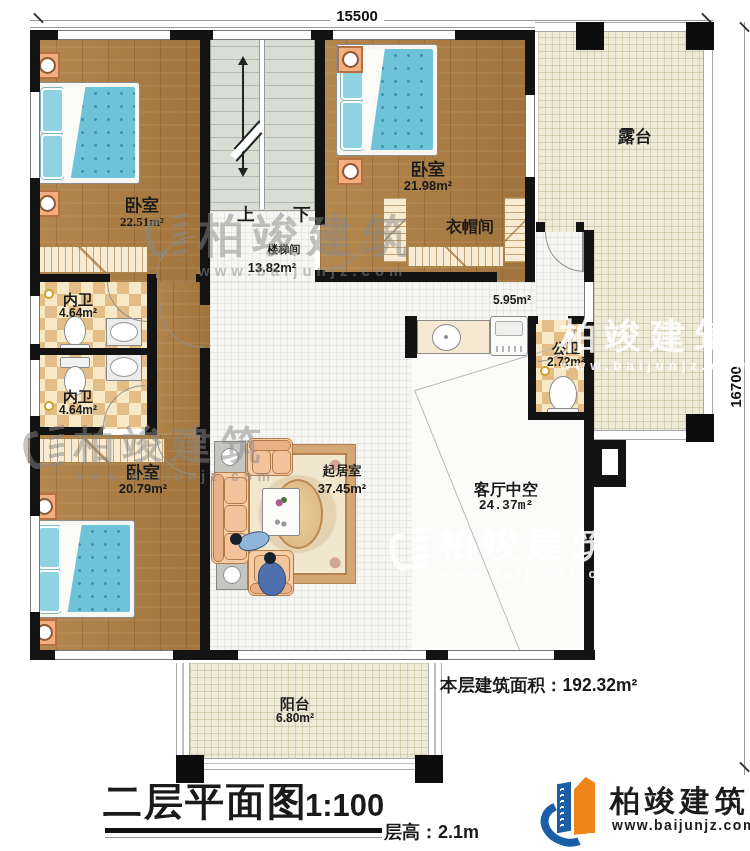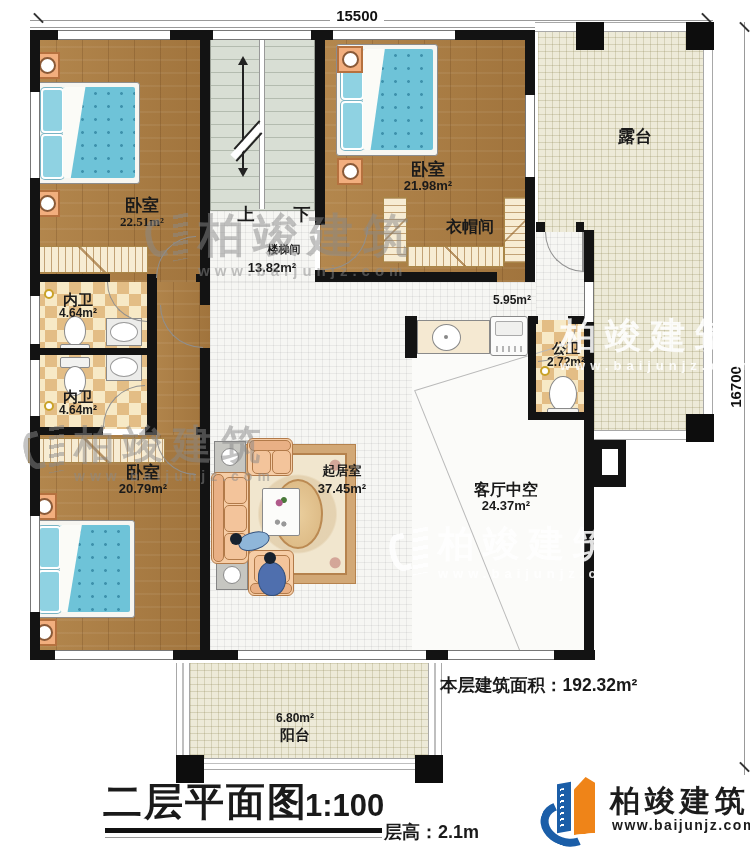--- a/index.html
+++ b/index.html
@@ -384,22 +384,22 @@
   <div class="lbl" style="left:43px;top:389px;width:70px;font-size:15px;">内卫</div>
   <div class="lbl" style="left:43px;top:404px;width:70px;font-size:12px;">4.64m²</div>
   <div class="lbl" style="left:478px;top:294px;width:68px;font-size:12px;">5.95m²</div>
   <div class="lbl" style="left:538px;top:341px;width:56px;font-size:14px;">公卫</div>
   <div class="lbl" style="left:536px;top:356px;width:60px;font-size:12px;">2.72m²</div>
   <div class="lbl" style="left:93px;top:464px;width:100px;font-size:17px;">卧室</div>
   <div class="lbl" style="left:93px;top:482px;width:100px;font-size:13px;">20.79m²</div>
   <div class="lbl" style="left:287px;top:464px;width:110px;font-size:13px;">起居室</div>
   <div class="lbl" style="left:287px;top:482px;width:110px;font-size:13px;">37.45m²</div>
   <div class="lbl" style="left:451px;top:482px;width:110px;font-size:16px;">客厅中空</div>
-  <div class="lbl" style="left:451px;top:499px;width:110px;font-size:13px;">24.37m²</div>
-  <div class="lbl" style="left:263px;top:728px;width:64px;font-size:15px;font-family:Liberation Serif, serif;">阳台</div>
+  <div class="lbl" style="left:451px;top:499px;width:110px;font-size:13px;font-family:Liberation Mono, monospace;">24.37m²</div>
+  <div class="lbl" style="left:263px;top:696px;width:64px;font-size:15px;">阳台</div>
   <div class="lbl" style="left:263px;top:712px;width:64px;font-size:12px;">6.80m²</div>
 
   <div class="lbl" style="left:440px;top:676px;width:260px;font-size:17.5px;text-align:left;font-weight:700;">本层建筑面积：192.32m²</div>
   <div class="lbl" style="left:103px;top:782px;width:200px;font-size:39px;letter-spacing:2px;text-align:left;">二层平面图</div>
   <div class="lbl" style="left:305px;top:790px;width:90px;font-size:31px;text-align:left;">1:100</div>
   <div class="abs" style="left:105px;top:828px;width:277px;height:5px;background:#111;"></div>
   <div class="abs" style="left:105px;top:837px;width:277px;height:1px;background:#999;"></div>
   <div class="lbl" style="left:384px;top:823px;width:120px;font-size:18px;text-align:left;">层高：2.1m</div>
 
   <div class="logo-glyph" style="left:540px;top:774px;width:64px;height:72px;">

